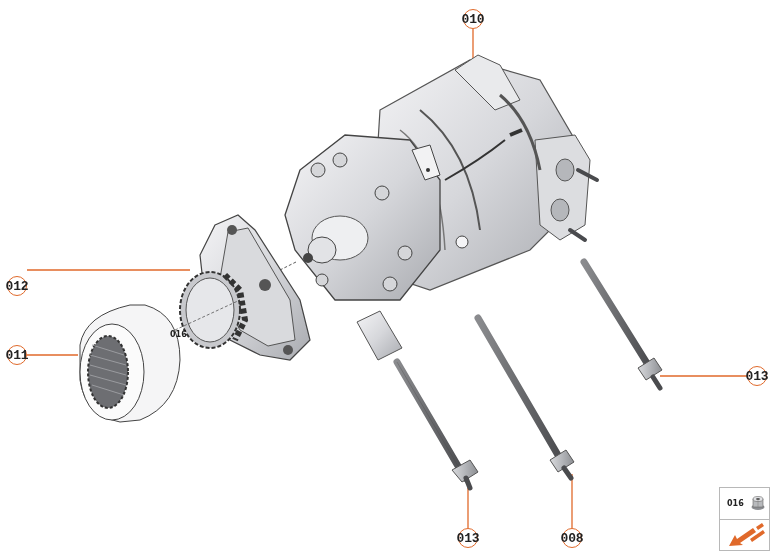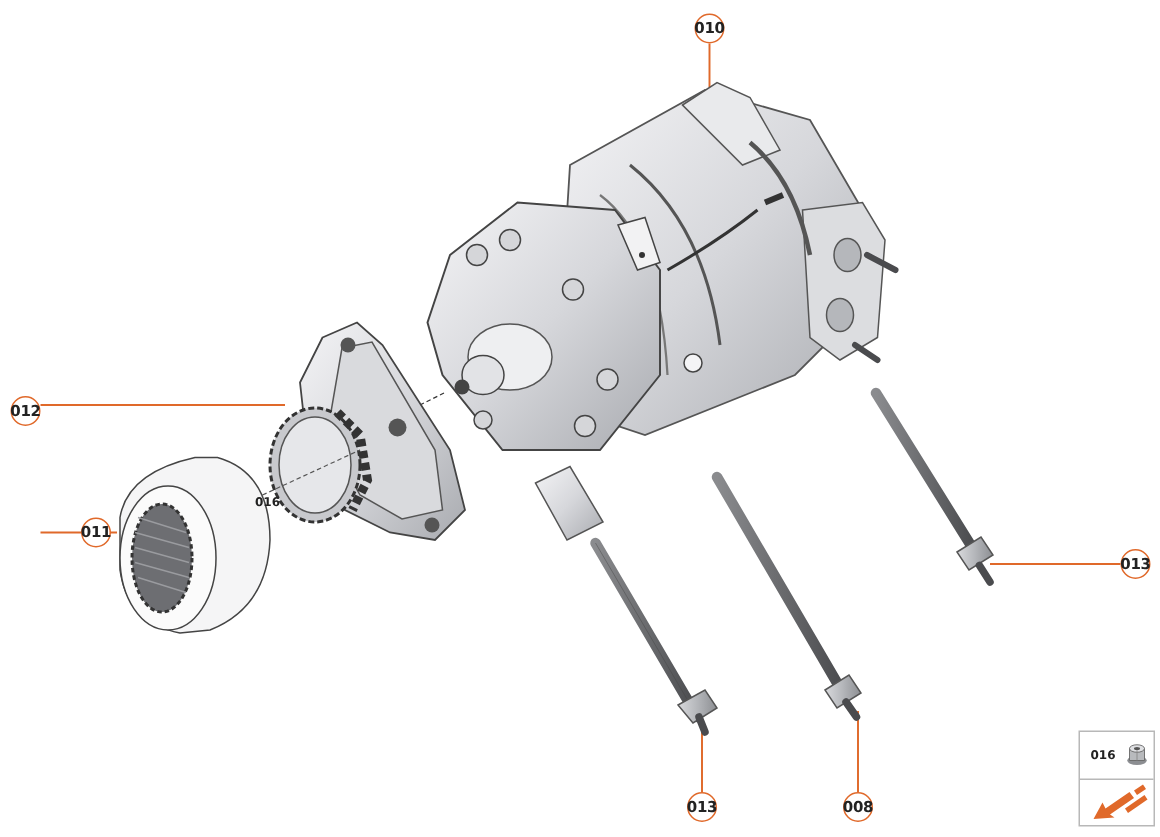--- a/index.html
+++ b/index.html
@@ -2,22 +2,22 @@
 <html><head>
 <meta charset="utf-8">
 <style>
   html, body { margin: 0; padding: 0; background: #ffffff; }
   body { width: 773px; height: 558px; position: relative; overflow: hidden;
          font-family: "DejaVu Sans", sans-serif; }
   #diagram { position: absolute; left: 0; top: 0; width: 773px; height: 558px; }
   .callout { position: absolute; width: 20px; height: 20px; border: 1.6px solid #e0692a;
              border-radius: 50%; background: #fff; box-sizing: border-box;
              display: flex; align-items: center; justify-content: center;
-             font-size: 10px; font-weight: bold; color: #222; letter-spacing: -0.2px;
-             cursor: pointer; }
+             font-size: 13px; font-weight: bold; color: #222; letter-spacing: -0.2px;
+             cursor: pointer; font-family: Liberation Mono, monospace; }
   .inline-label { position: absolute; font-size: 8px; font-weight: bold; color: #222; }
   .legend { position: absolute; left: 719px; top: 487px; width: 51px; height: 64px;
             border: 1px solid #b8b8b8; background: #fff; box-sizing: border-box; }
   .legend-row1 { position: absolute; left: 0; top: 0; width: 49px; height: 31px;
                  border-bottom: 1px solid #b8b8b8; display: flex; align-items: center; }
   .legend-code { font-size: 8px; font-weight: bold; color: #222; margin-left: 7px; }
   .legend-nut { position: absolute; left: 31px; top: 7px; }
   .legend-row2 { position: absolute; left: 0; top: 32px; width: 49px; height: 31px; cursor: pointer; }
 </style>
 </head>
@@ -133,22 +133,22 @@
   </g>
 
   <g>
     <line x1="584" y1="262" x2="650" y2="368" stroke="url(#rod)" stroke-width="7" stroke-linecap="round"></line>
     <path d="M638 368 L654 358 L662 370 L646 380 Z" fill="url(#nut)" stroke="#555"></path>
     <line x1="653" y1="377" x2="660" y2="388" stroke="#4a4b4e" stroke-width="5" stroke-linecap="round"></line>
   </g>
 </svg>
 
 <div class="callout" style="left:463px;top:9px;">010</div>
-<div class="callout" style="left:7px;top:264px;">012</div>
-<div class="callout" style="left:7px;top:345px;margin-left:47px;">011</div>
+<div class="callout" style="left:7px;top:276px;">012</div>
+<div class="callout" style="left:7px;top:345px;">011</div>
 <div class="callout" style="left:747px;top:366px;">013</div>
 <div class="callout" style="left:458px;top:528px;">013</div>
 <div class="callout" style="left:562px;top:528px;">008</div>
 
 <div class="inline-label" style="left:170px;top:330px;">016</div>
 
 <div class="legend">
   <div class="legend-row1">
     <span class="legend-code">016</span>
     <svg class="legend-nut" width="14" height="16" viewBox="0 0 14 16">

